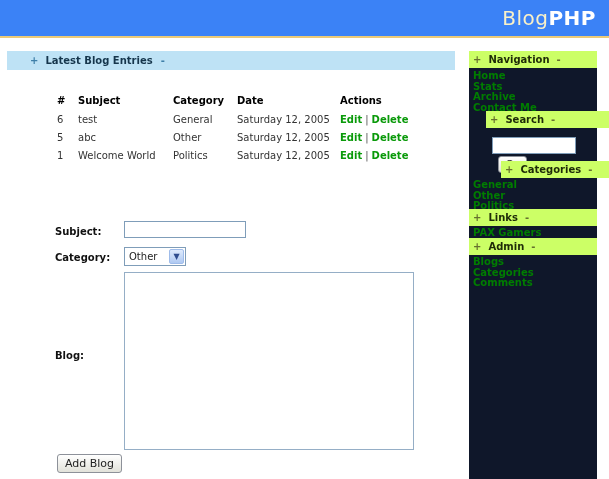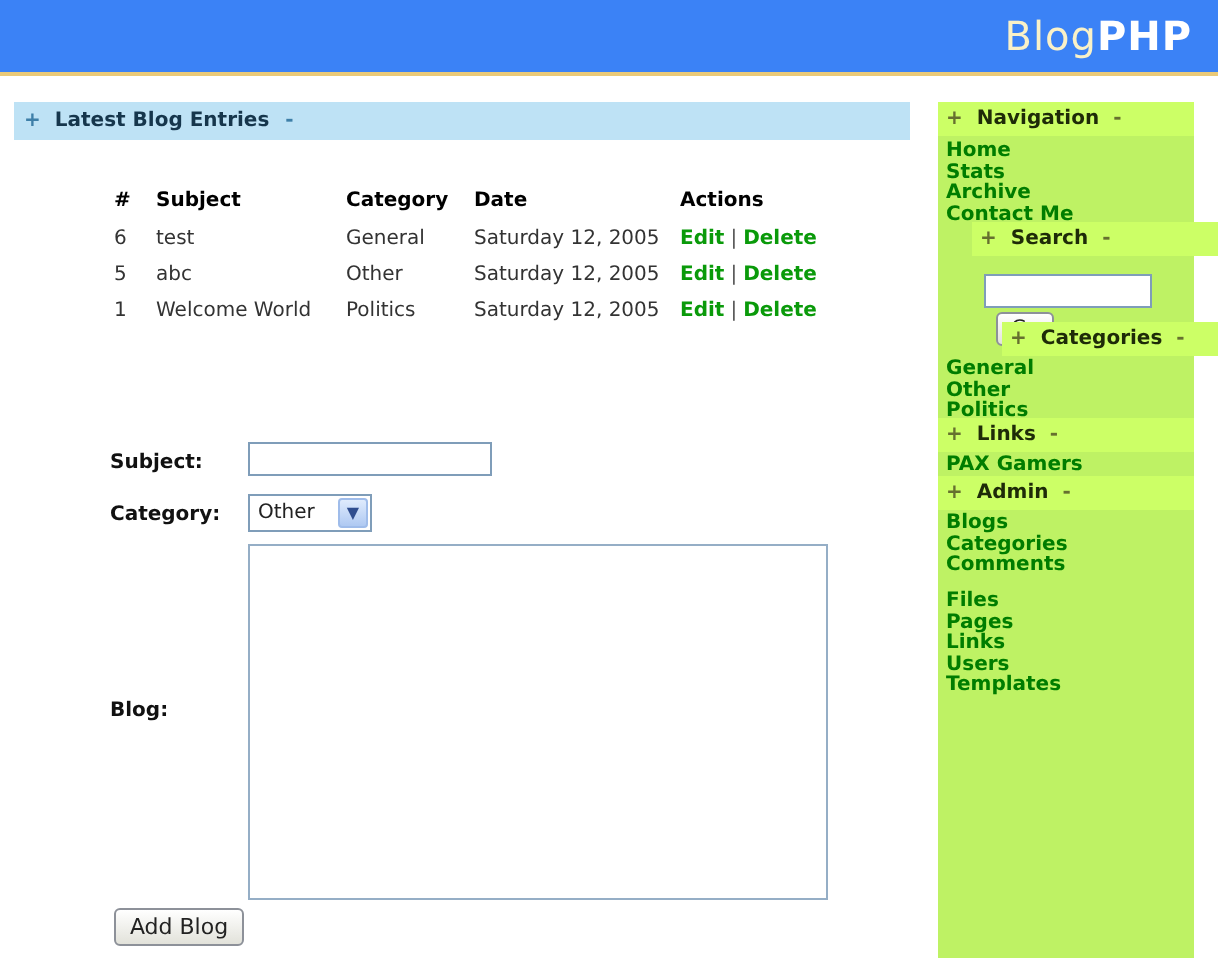--- a/index.html
+++ b/index.html
@@ -10,21 +10,21 @@
   
   #header { position:absolute; left:0; top:0; width:609px; height:38px;
             background:#3b82f6; border-bottom:2px solid #EBCA78; }
   #logo { position:absolute; top:6px; right:13px; font-size:20px; letter-spacing:.5px; }
   .logo-blog { color:#F9F1C8; }
   .logo-php  { color:#FFFFFF; font-weight:bold; }
 
   
   #panel-bar { position:absolute; left:7px; top:51px; width:448px; height:19px;
                background:#BEE2F5; font-size:10px; font-weight:bold; color:#16364C;
-               line-height:19px; padding-left:5px; }
+               line-height:19px; padding-left:23px; }
   .bar-sym { color:#3E7FA8; }
   .bar-sym.pre  { margin-right:7px; }
   .bar-sym.post { margin-left:8px; }
 
   
   #entries-table { position:absolute; left:57px; top:90px; border-collapse:collapse;
                    font-size:10px; }
   #entries-table th { text-align:left; font-weight:bold; color:#000; height:20px;
                       vertical-align:middle; }
   #entries-table td { color:#333; height:18px; vertical-align:middle; }
@@ -52,21 +52,21 @@
   #blog-textarea { position:absolute; left:124px; top:272px; width:290px; height:178px;
                    border:1px solid #95AEC6; resize:none; font-size:11px;
                    font-family:inherit; background:#fff; }
   #add-blog-button { position:absolute; left:57px; top:454px; width:65px; height:19px;
                      border:1px solid #8D9199; border-radius:3px;
                      background:linear-gradient(#FFFFFF,#E2E2DA); font-size:11px;
                      color:#222; font-family:inherit; cursor:pointer; }
 
   
   #sidebar { position:absolute; left:469px; top:51px; width:128px; height:428px;
-             background:#bef264; }
+             background:#0f172a; }
   .side-header { position:absolute; left:0; width:128px; height:17px; background:#CCFF66;
                  font-size:10px; font-weight:bold; color:#1E2B08; line-height:17px;
                  padding-left:4px; }
   .side-sym { color:#66702F; }
   .side-sym.pre  { margin-right:7px; }
   .side-sym.post { margin-left:7px; }
   .side-links { position:absolute; left:4px; font-size:10px; font-weight:bold;
                 line-height:10.5px; }
   .side-links a { display:block; color:#007D00; text-decoration:none; cursor:pointer; }
   #nav-header{top:0;} #nav-links{top:20px;}
@@ -193,22 +193,15 @@
     </div>
 
     <div class="side-header" id="admin-header">
       <span class="side-sym pre">+</span><span>Admin</span><span class="side-sym post">-</span>
     </div>
     <div class="side-links" id="admin-links-1">
       <a>Blogs</a>
       <a>Categories</a>
       <a>Comments</a>
     </div>
-    <div class="side-links" id="admin-links-2">
-      <a>Files</a>
-      <a>Pages</a>
-      <a>Links</a>
-      <a>Users</a>
-      <a>Templates</a>
-    </div>
 
   </div>
 </div>
 
 </body></html>

